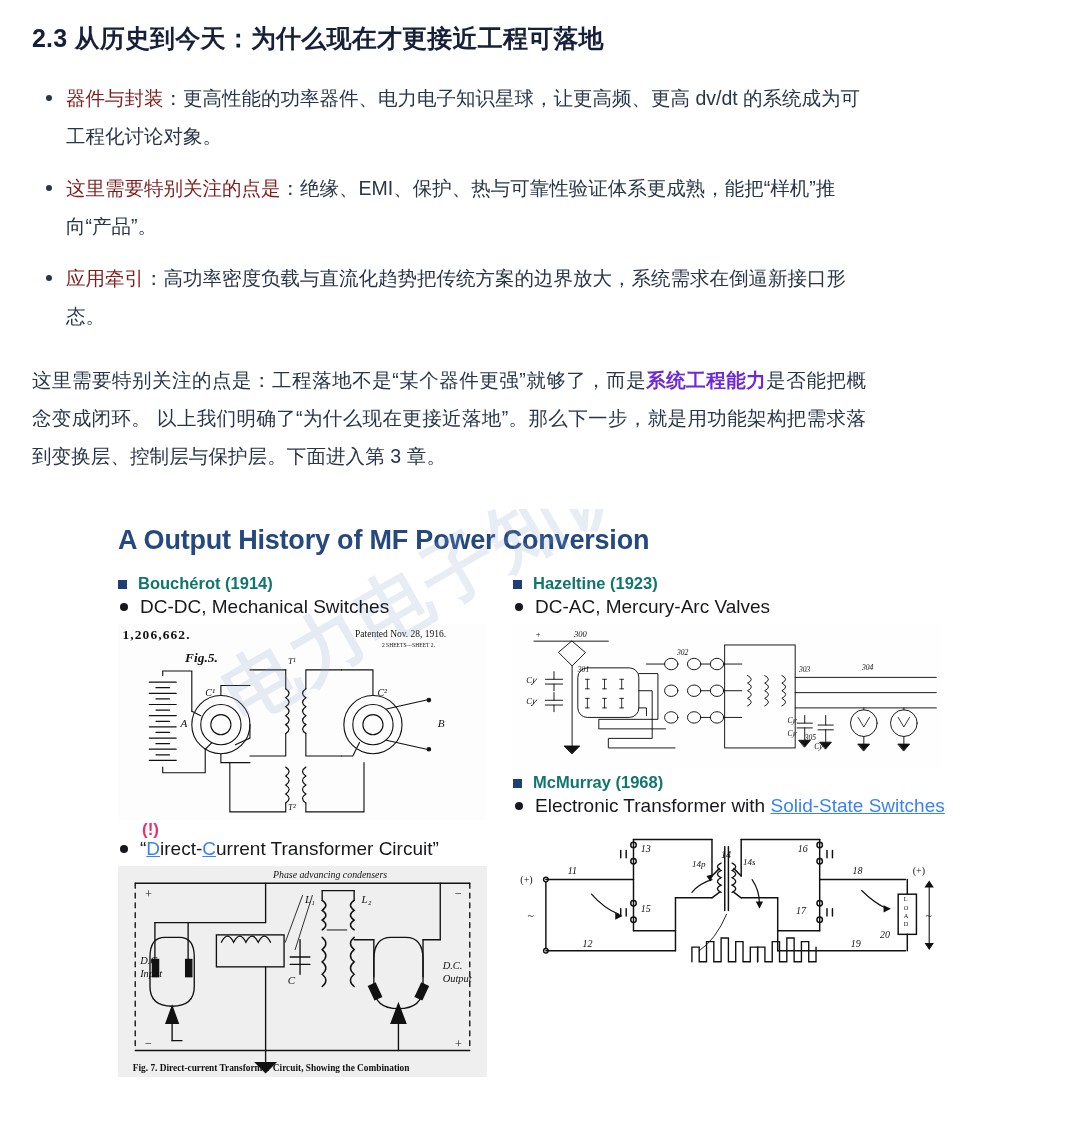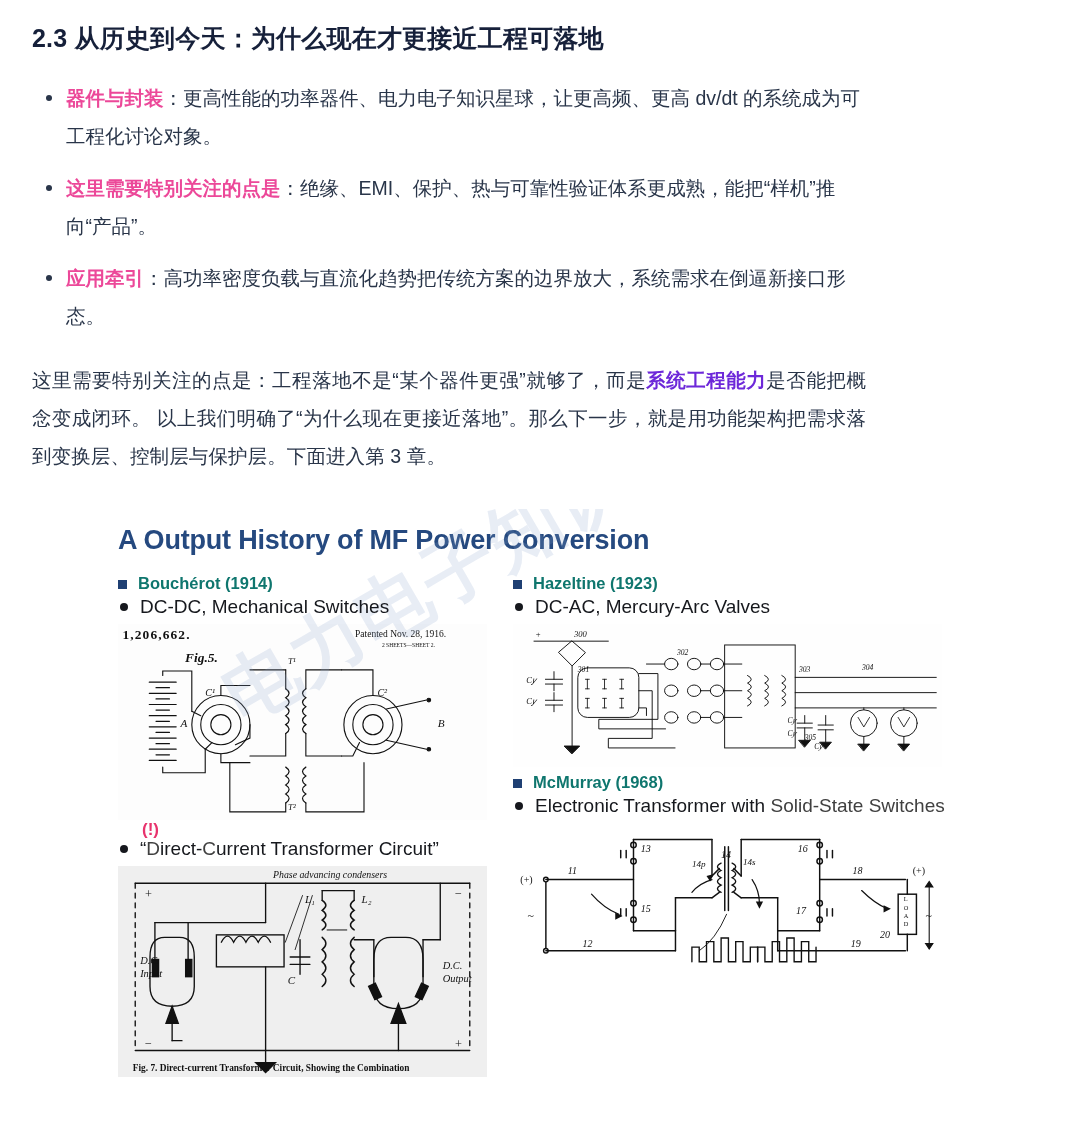--- a/index.html
+++ b/index.html
@@ -45,21 +45,21 @@
   }
   ul.bullets > li::before {
     content: "";
     position: absolute;
     left: 10px;
     top: 16px;
     width: 6px; height: 6px;
     border-radius: 50%;
     background: #293549;
   }
-  .lbl { font-weight: bold; color: #ec4899; }
+  .lbl { font-weight: normal; color: #7f1d1d; }
   .strong-inline { font-weight: bold; color: #6d28d9; }
 
   
   .slide {
     position: relative;
     margin: 34px auto 0 auto;
     width: 930px;
     padding: 10px 10px 6px 10px;
     background: #ffffff;
     overflow: hidden;
@@ -103,21 +103,21 @@
     white-space: nowrap;
   }
   .entry-desc::before {
     content: "";
     position: absolute;
     left: 2px; top: 7px;
     width: 8px; height: 8px;
     border-radius: 50%;
     background: #16181d;
   }
-  .pink { color: #404040; }
+  .pink { color: #3b82f6; text-decoration: underline; }
   .warn-mark {
     color: #e8336d;
     font-weight: bold;
     font-size: 17px;
     margin: 0 0 -2px 24px;
   }
 
   .figbox { margin-top: 6px; }
   .figbox svg { display: block; width: 100%; height: auto; }
 

